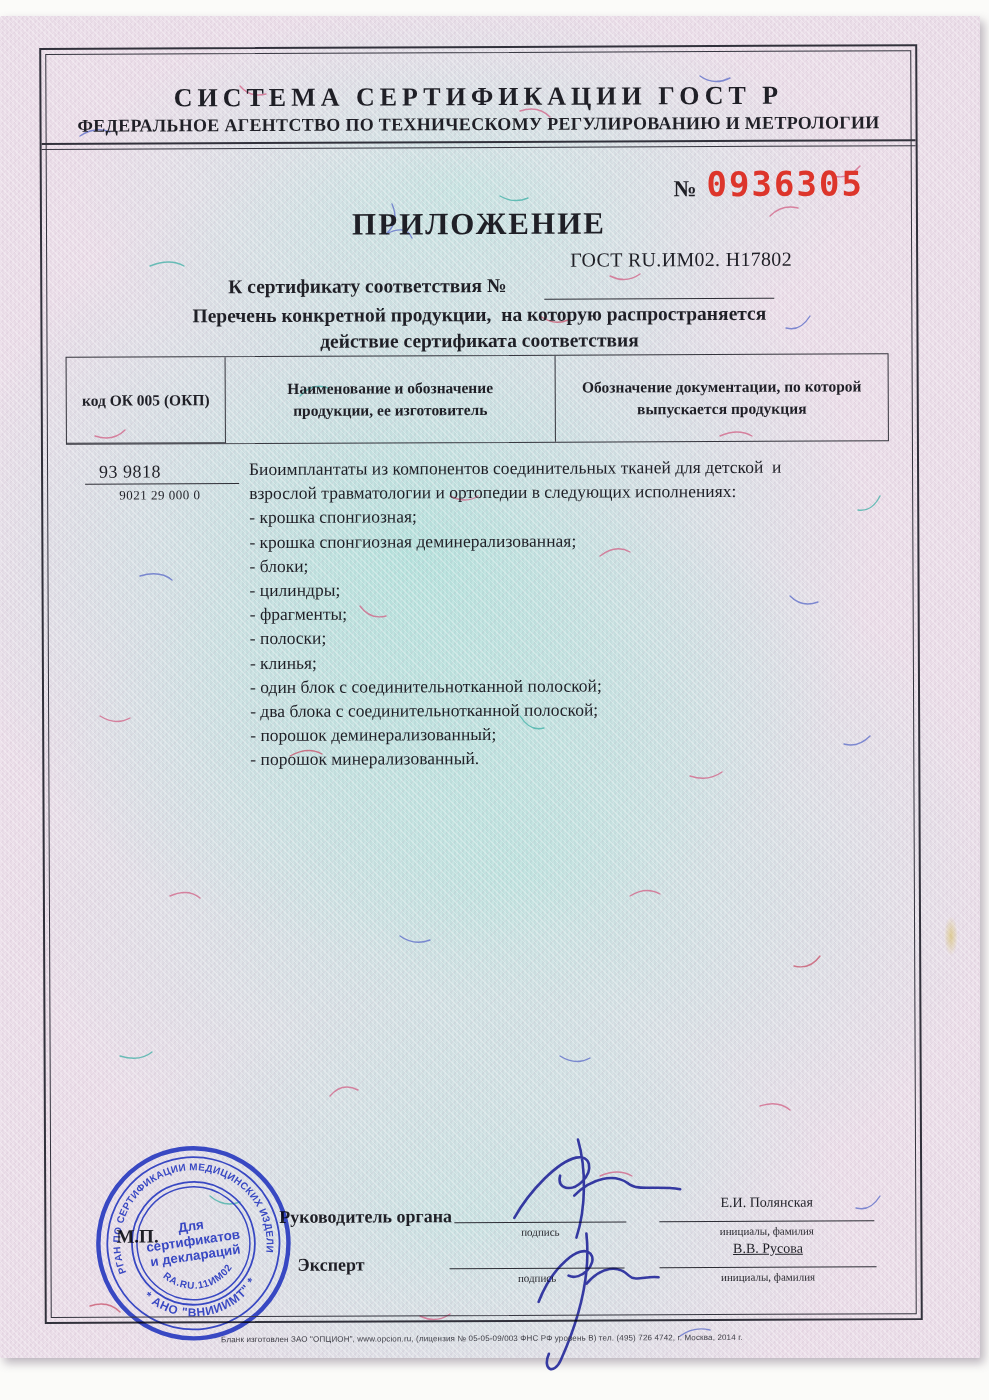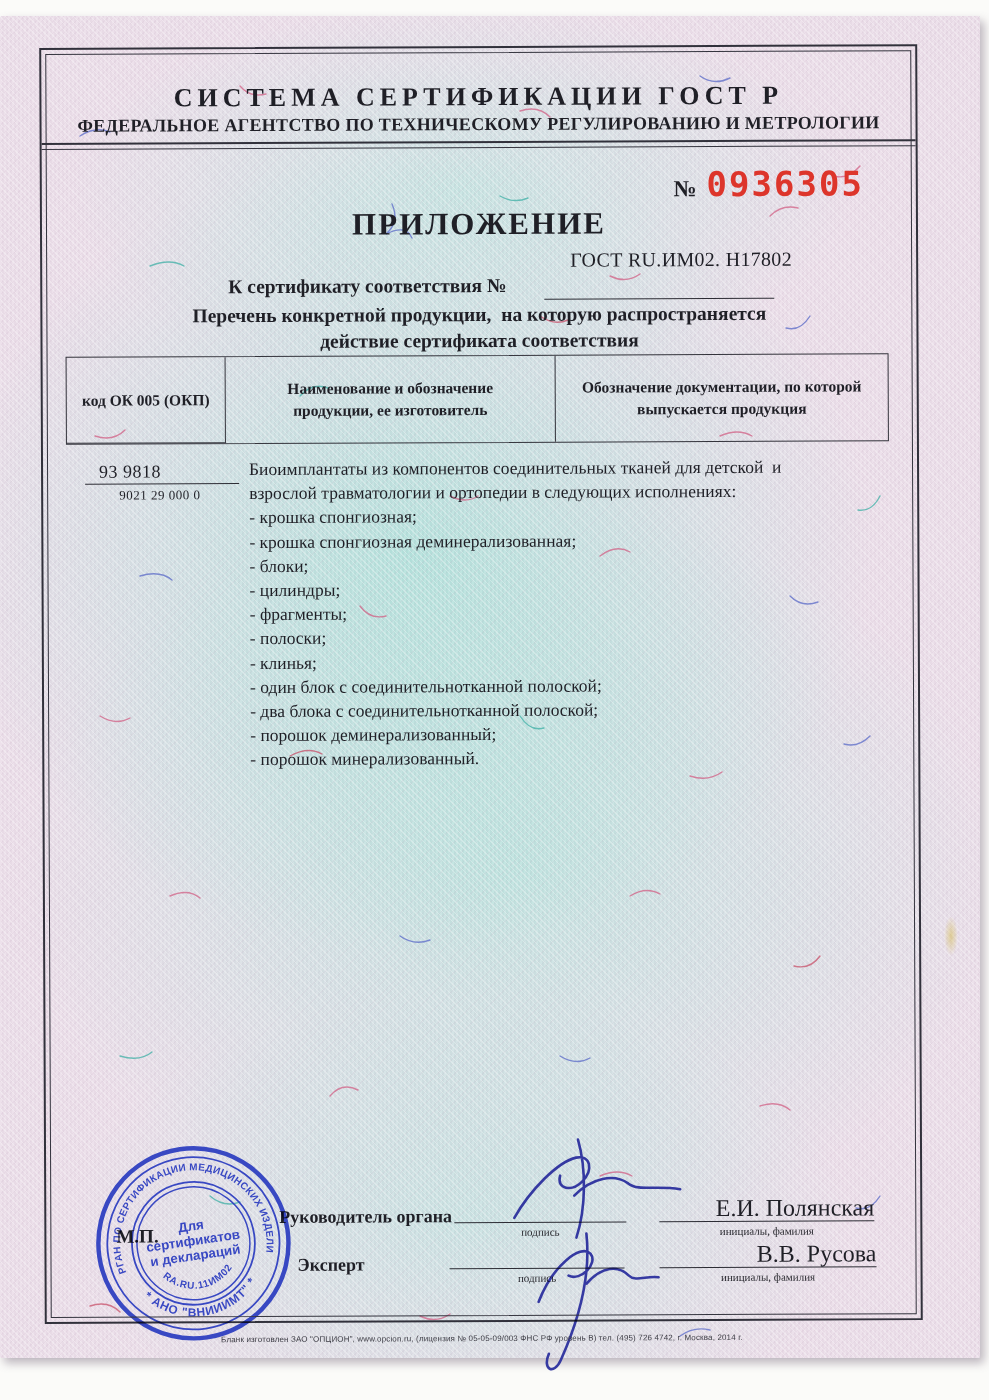--- a/index.html
+++ b/index.html
@@ -65,23 +65,23 @@
   .sline{border-top:1.7px solid #2c2c34;}
   .s1p{top:1174px;left:408px;width:172px;}
   .s1n{top:1174px;left:613px;width:215px;}
   .s2p{top:1220px;left:403px;width:175px;}
   .s2n{top:1220px;left:613px;width:217px;}
   .scap{font-size:11px;text-align:center;color:#2a2a30;}
   .c1p{top:1178px;left:408px;width:172px;}
   .c1n{top:1178px;left:613px;width:215px;}
   .c2p{top:1224px;left:403px;width:175px;}
   .c2n{top:1224px;left:613px;width:217px;}
-  .name{font-size:24px;text-align:right;}
+  .name{font-size:14px;text-align:center;}
   .n1{top:1148px;left:613px;width:215px;}
-  .n2{top:1194px;left:613px;width:217px;}
+  .n2{top:1194px;left:613px;width:217px;text-decoration:underline;}
   .stamp{left:48px;top:1095px;width:198px;height:198px;transform:rotate(-8deg);mix-blend-mode:multiply;opacity:.93;}
   .sigs{left:418px;top:1072px;width:240px;height:260px;mix-blend-mode:multiply;}
   .footer{position:absolute;top:1318px;left:42px;width:874px;text-align:center;
     font-family:"Liberation Sans","DejaVu Sans",sans-serif;font-size:8px;color:#3c3c44;letter-spacing:.15px;}
   .stain{position:absolute;left:944px;top:900px;width:14px;height:40px;
     background:radial-gradient(ellipse,rgba(212,186,82,.55),rgba(212,186,82,0) 70%);}
 </style>
 </head>
 <body>
 

